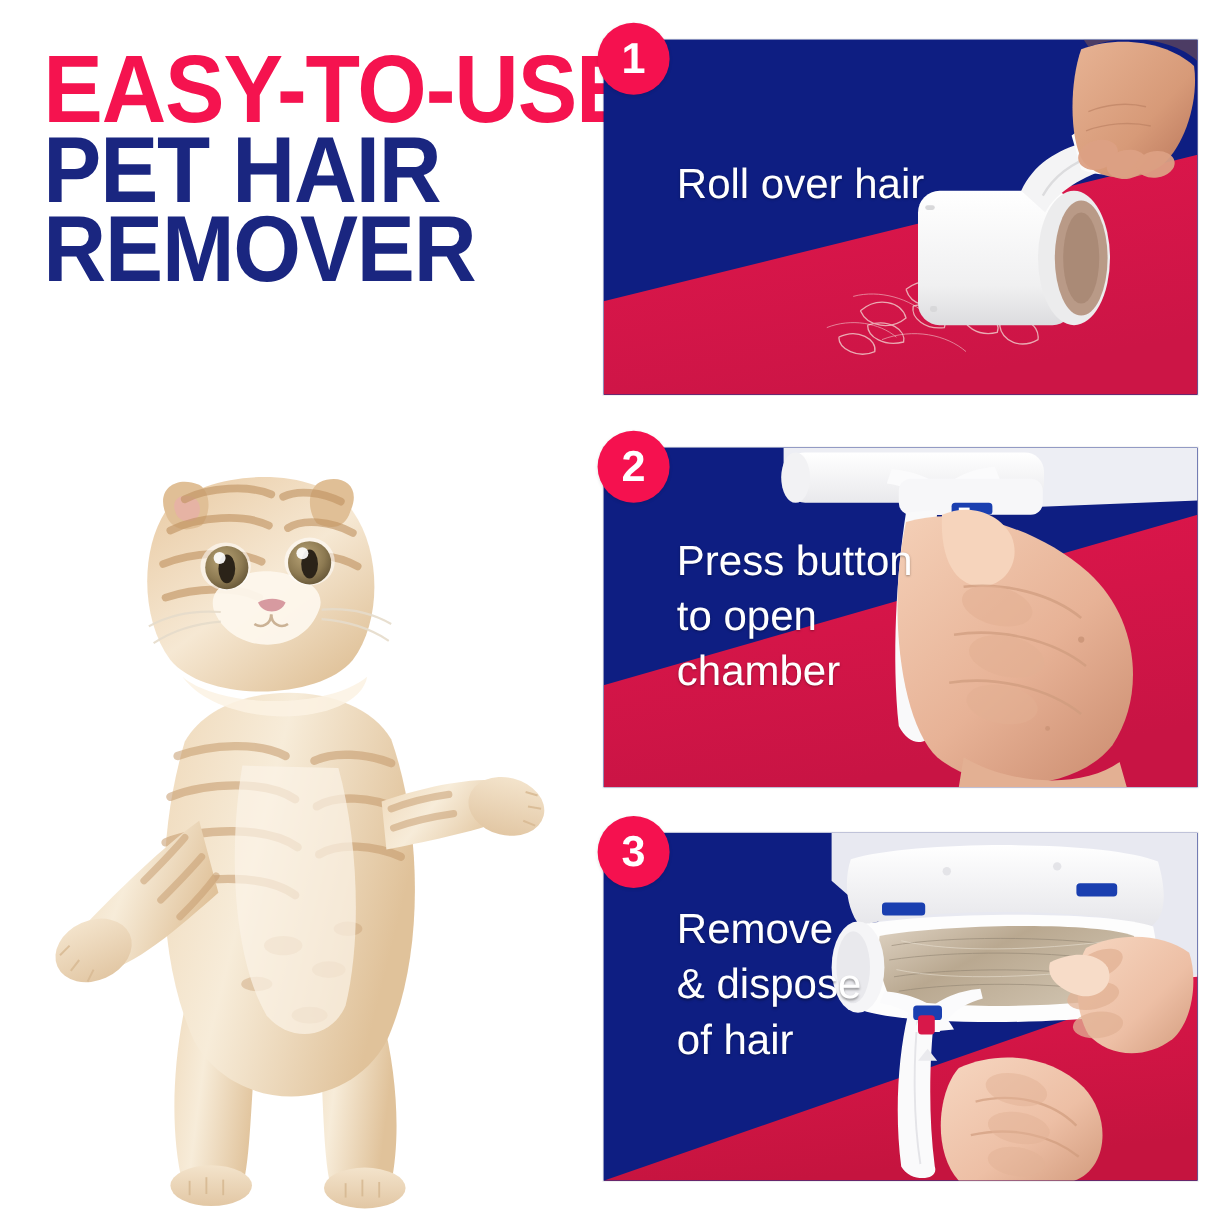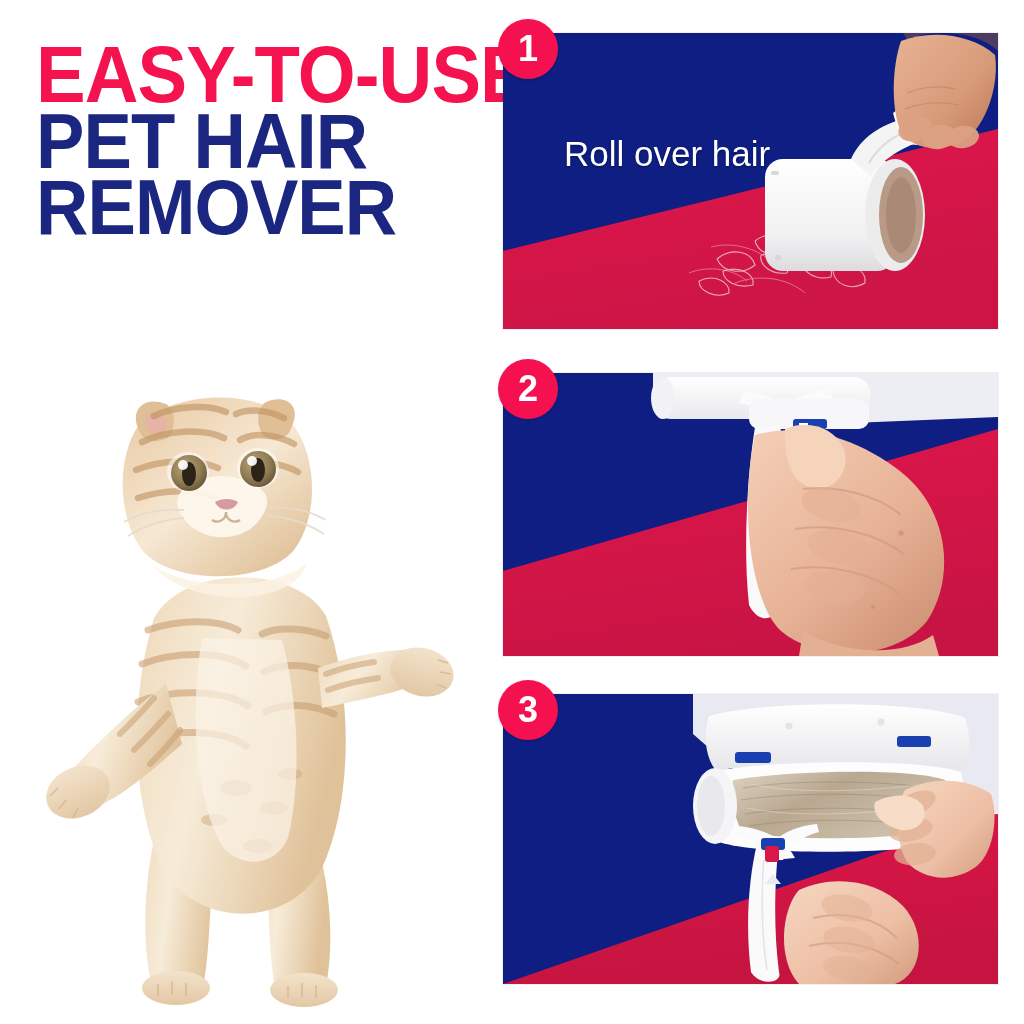--- a/index.html
+++ b/index.html
@@ -339,20 +339,23 @@
           <ellipse cx="336" cy="174" rx="32" ry="17" transform="rotate(12 336 174)"></ellipse>
           <ellipse cx="332" cy="214" rx="30" ry="16" transform="rotate(10 332 214)"></ellipse>
         </g>
         <circle cx="398" cy="160" r="2.6" fill="#c08a6c" opacity="0.6"></circle>
         <circle cx="370" cy="234" r="2" fill="#c08a6c" opacity="0.5"></circle>
 
         <path d="M300 258 C340 282 400 284 430 262 L436 283 L296 283 Z" fill="#e3b093"></path>
       </svg>
     </div>
     <div class="badge">2</div>
+    <div class="panel-caption cap-2">Press button
+to open
+chamber</div>
   </div>
 
   <div class="panel panel-3">
     <div class="panel-art">
       <svg viewBox="0 0 495 290" preserveAspectRatio="none">
         <defs>
           <linearGradient id="carpet3" x1="0" y1="0" x2="0.3" y2="1">
             <stop offset="0%" stop-color="#e0164c"></stop>
             <stop offset="100%" stop-color="#c5143f"></stop>
           </linearGradient>
@@ -426,15 +429,18 @@
           <path d="M306 252 C340 244 374 252 396 270"></path>
         </g>
         <g fill="#e2b295" opacity="0.5">
           <ellipse cx="344" cy="214" rx="26" ry="13" transform="rotate(12 344 214)"></ellipse>
           <ellipse cx="346" cy="246" rx="26" ry="13" transform="rotate(10 346 246)"></ellipse>
           <ellipse cx="344" cy="274" rx="24" ry="12" transform="rotate(8 344 274)"></ellipse>
         </g>
       </svg>
     </div>
     <div class="badge">3</div>
+    <div class="panel-caption cap-3">Remove
+&amp; dispose
+of hair</div>
   </div>
 
 </div>
 
 </body></html>

